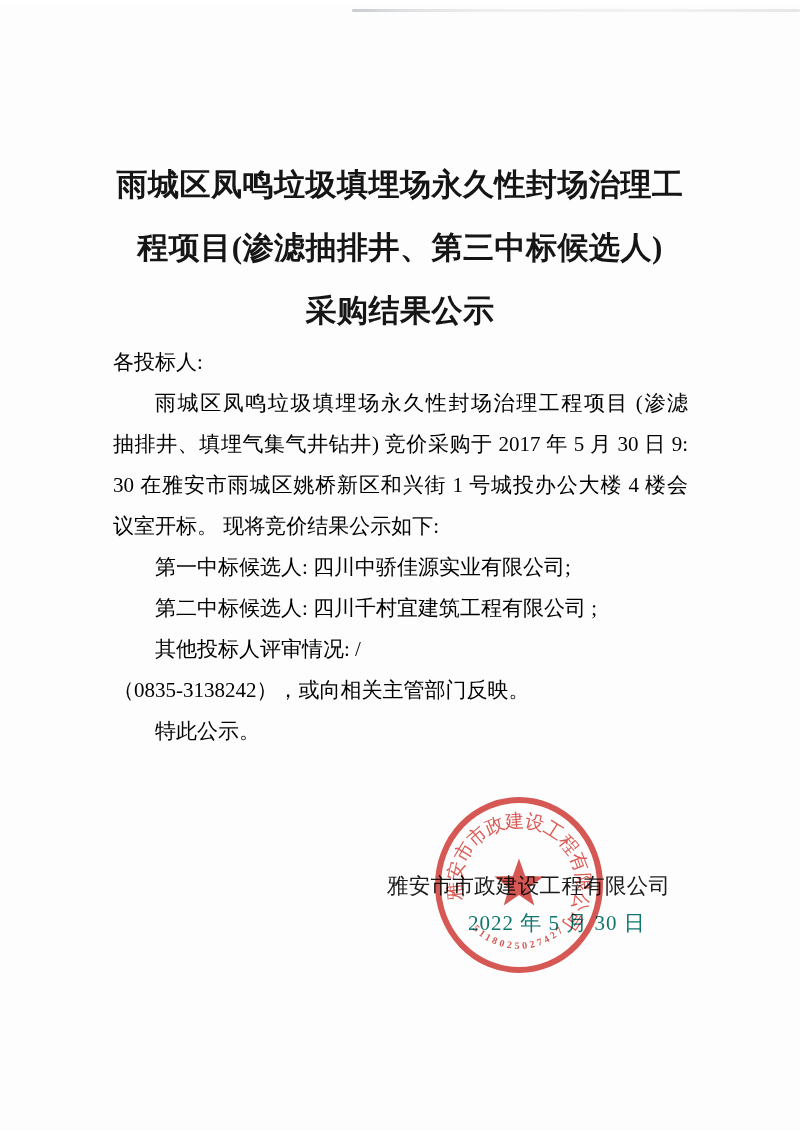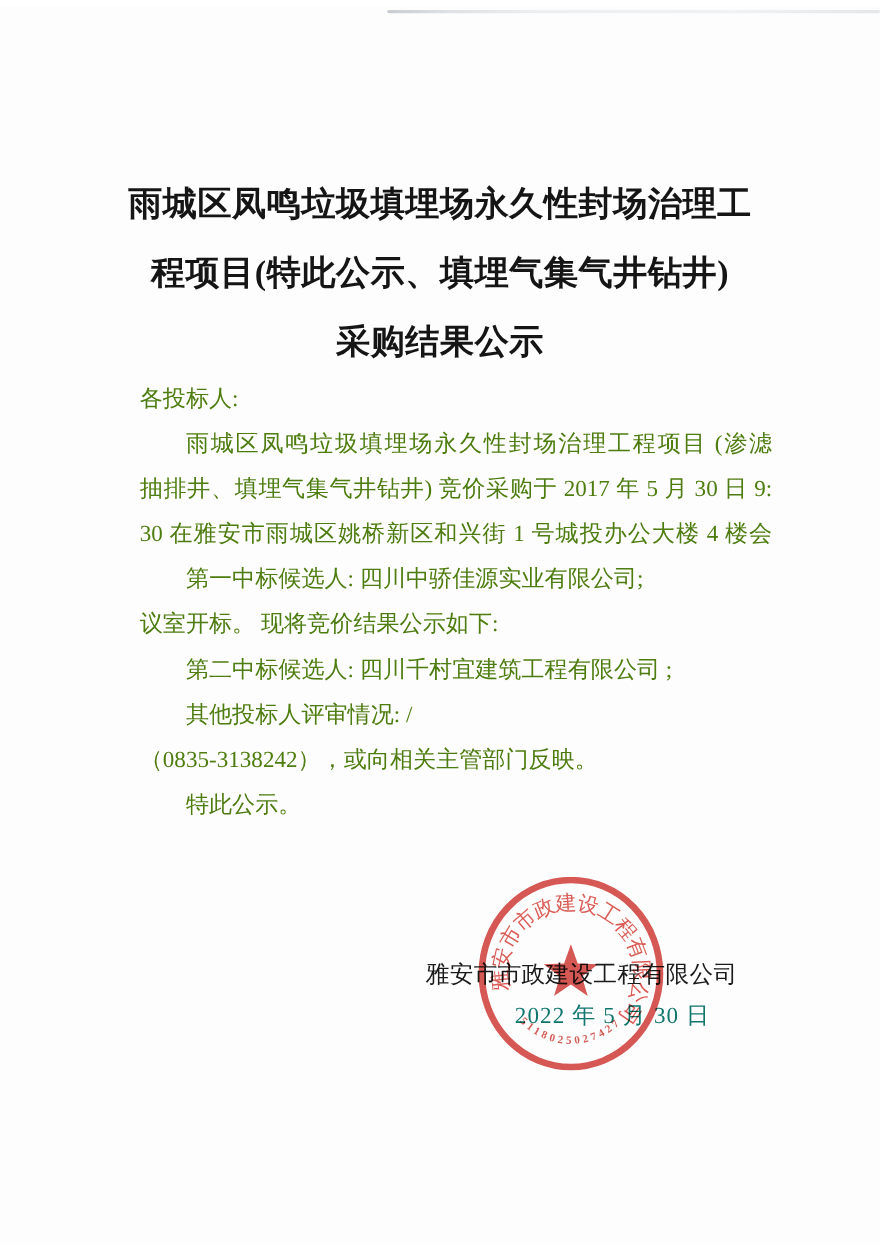--- a/index.html
+++ b/index.html
@@ -20,23 +20,23 @@
   }
   .title-block {
     position:absolute; top:148px; left:60px; right:60px;
     text-align:center;
     font-size:31px; font-weight:700;
     line-height:63px;
     letter-spacing:.5px;
     color:#151515;
   }
   .body-block {
-    position:absolute; top:337px; left:127px; width:575px;
+    position:absolute; top:337px; left:113px; width:575px;
     font-size:21px; line-height:41px;
-    color:#4d7c0f;
+    color:#000000;
   }
   .bline { white-space:nowrap; }
   .indent { text-indent:42px; }
   .justify {
     white-space:normal;
     text-align:justify;
     text-align-last:justify;
   }
   .sig-company {
     position:absolute; top:866px; left:387px;
@@ -58,31 +58,31 @@
 </style>
 </head>
 <body>
 
 <div class="page">
 
   <div class="scan-streak"></div>
 
   <div class="title-block">
     <div>雨城区凤鸣垃圾填埋场永久性封场治理工</div>
-    <div>程项目(特此公示、填埋气集气井钻井)</div>
+    <div>程项目(渗滤抽排井、第三中标候选人)</div>
     <div>采购结果公示</div>
   </div>
 
   <div class="body-block">
     <div class="bline">各投标人:</div>
     <div class="bline justify indent">雨城区凤鸣垃圾填埋场永久性封场治理工程项目 (渗滤</div>
     <div class="bline justify">抽排井、填埋气集气井钻井) 竞价采购于 2017 年 5 月 30 日 9:</div>
     <div class="bline justify">30 在雅安市雨城区姚桥新区和兴街 1 号城投办公大楼 4 楼会</div>
+    <div class="bline">议室开标。 现将竞价结果公示如下:</div>
     <div class="bline indent">第一中标候选人: 四川中骄佳源实业有限公司;</div>
-    <div class="bline">议室开标。 现将竞价结果公示如下:</div>
     <div class="bline indent">第二中标候选人: 四川千村宜建筑工程有限公司 ;</div>
     <div class="bline indent">其他投标人评审情况: /</div>
     <div class="bline">（0835-3138242），或向相关主管部门反映。</div>
     <div class="bline indent">特此公示。</div>
   </div>
 
   <div class="sig-company">雅安市市政建设工程有限公司</div>
   <div class="sig-date">2022 年 5 月 30 日</div>
 
   <svg class="seal" viewBox="0 0 170 178" xmlns="http://www.w3.org/2000/svg">

